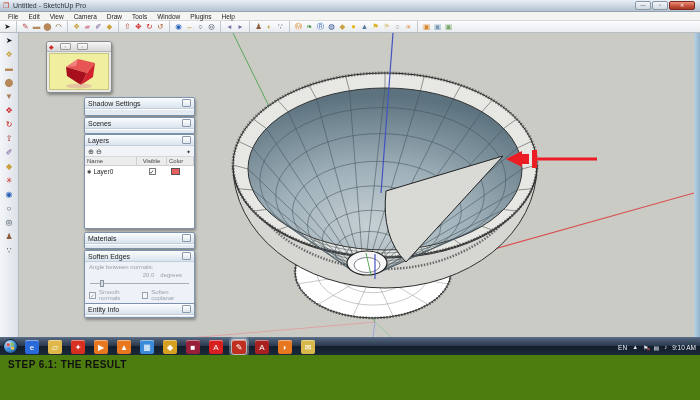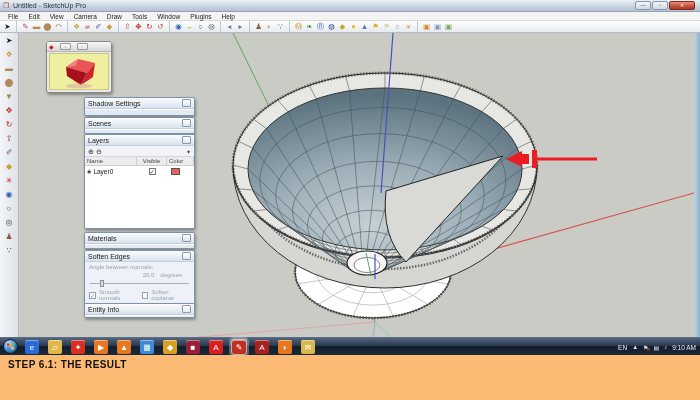--- a/index.html
+++ b/index.html
@@ -105,21 +105,21 @@
   .app { width:14px; height:14px; border-radius:2px; display:flex; align-items:center; justify-content:center;
     font-size:8px; color:#fff; box-shadow:inset 0 1px 0 rgba(255,255,255,.45); cursor:default; }
   .app.active { outline:1px solid rgba(255,255,255,.55); background-clip:padding-box;
     box-shadow:0 0 0 3px rgba(255,255,255,.28), inset 0 1px 0 rgba(255,255,255,.5); }
   #tray { position:absolute; right:4px; top:0; height:18px; display:flex; align-items:center; gap:5px; }
   .tray-text { font-size:6.5px; color:#e8eef5; }
   .tray-icon { font-size:6px; color:#dfe7f0; position:relative; cursor:default; }
   .tray-badge { position:absolute; right:-2px; bottom:-1px; font-size:5px; color:#ff5a4a; }
 
   
-  #caption-area { position:absolute; left:0; top:355px; width:700px; height:45px; background:#fdba74; }
+  #caption-area { position:absolute; left:0; top:355px; width:700px; height:45px; background:#4d7c0f; }
   #caption-text { font-size:10px; font-weight:bold; letter-spacing:.4px; color:#111; padding:4px 0 0 8px; }
 </style>
 </head>
 <body>
 
 <div id="page">
 
   <div id="titlebar">
     <span id="app-icon">❒</span>
     <span id="title-text">Untitled - SketchUp Pro</span>

